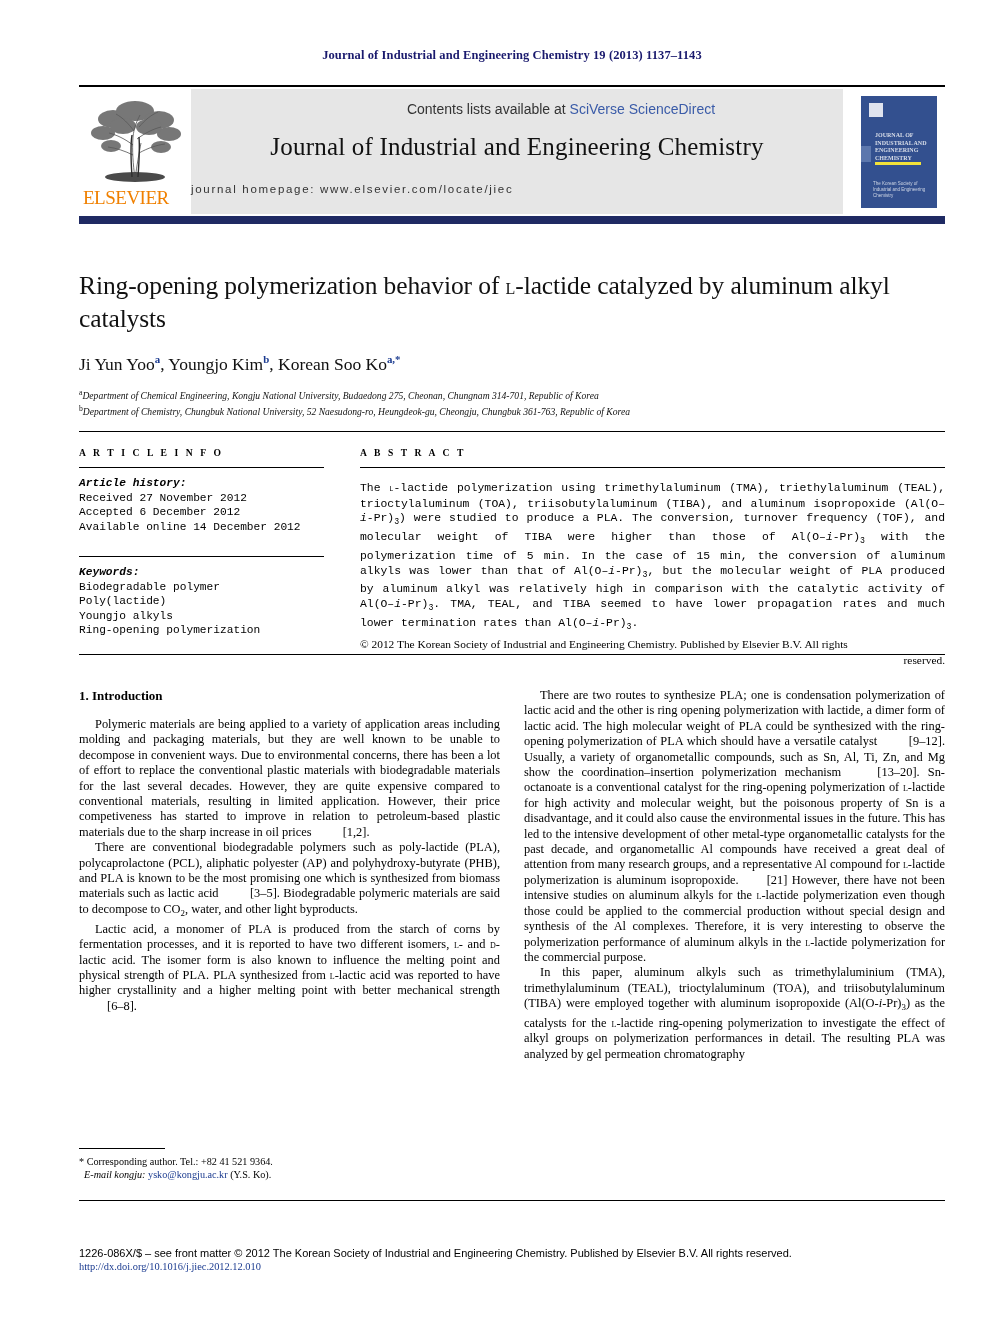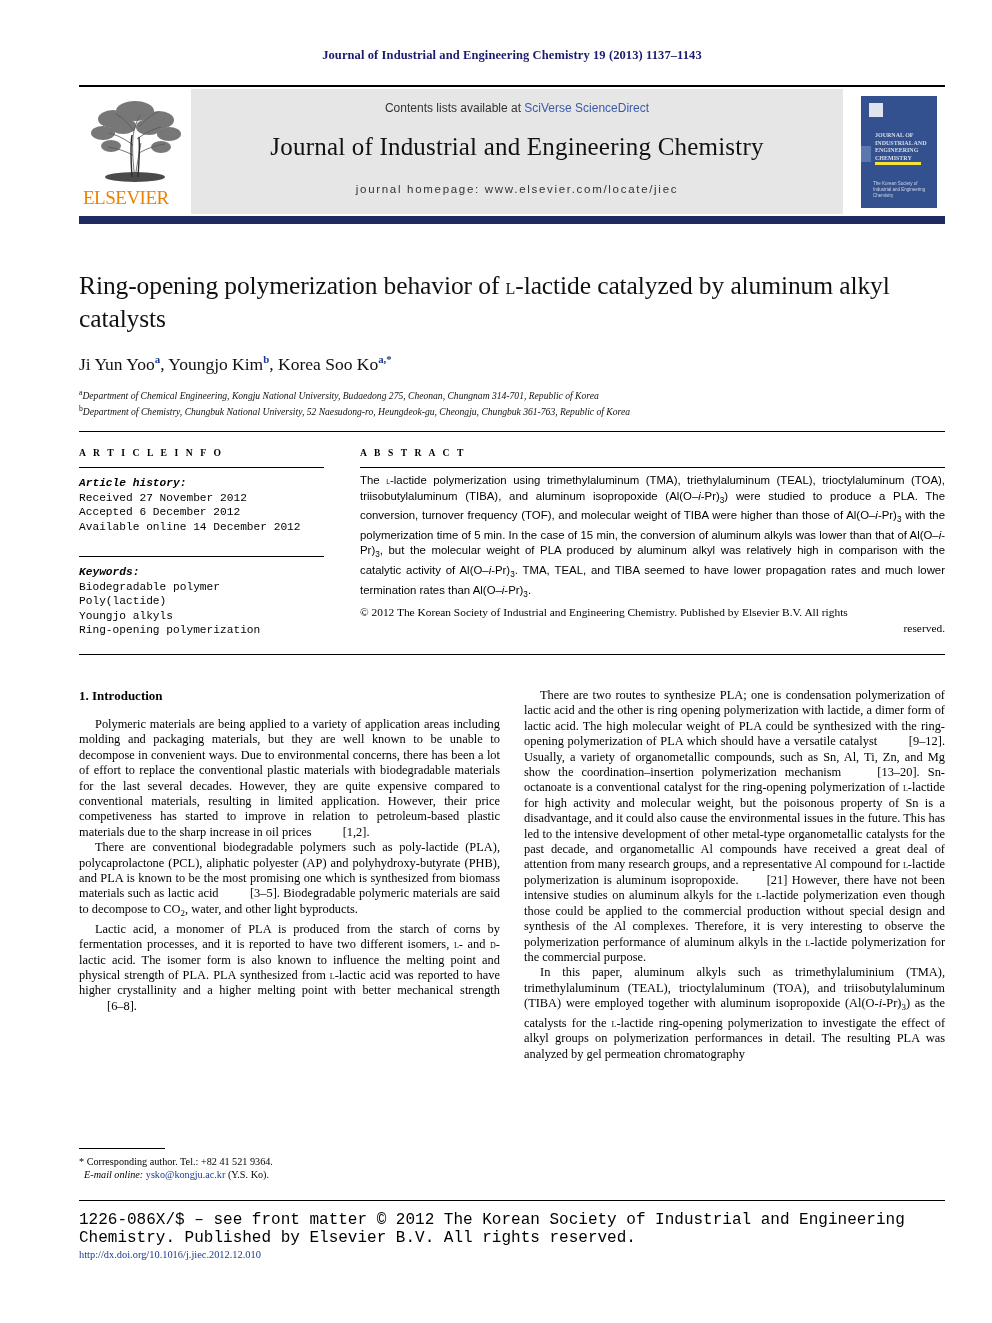--- a/index.html
+++ b/index.html
@@ -62,41 +62,41 @@
     width: 652px;
     height: 125px;
     background: #e6e6e6;
   }
   .contents-line {
     position: absolute;
     left: 112px; top: 16px;
     width: 652px;
     text-align: center;
     font-family: "Liberation Sans", sans-serif;
-    font-size: 12px;
+    font-size: 14px;
     color: #333;
+    padding-left: 44px;
   }
   .contents-line .sd {
     color: #3a5ba8;
   }
   .journal-title {
     position: absolute;
     left: 112px; top: 48px;
     width: 652px;
     text-align: center;
     font-family: "Liberation Serif", serif;
     font-size: 25px;
     color: #111;
     letter-spacing: 0.2px;
   }
   .homepage-line {
     position: absolute;
     left: 112px; top: 98px;
     width: 652px;
-    text-align: center;
     font-family: "Liberation Sans", sans-serif;
     font-size: 11.5px;
     color: #333;
     letter-spacing: 1.7px;
   }
 
   
   .elsevier-logo {
     position: absolute;
     left: 4px; top: 8px;
@@ -254,22 +254,22 @@
     font-style: italic;
     font-weight: bold;
   }
   .kw-sep {
     height: 1px;
     background: #000;
     margin-top: 22px;
     margin-bottom: 8px;
   }
   .abstract-text {
-    margin-top: 5px;
-    font-family: Liberation Sans, sans-serif;
+    margin-top: 13px;
+    font-family: Liberation Mono, monospace;
     font-size: 11.4px;
     line-height: 14.6px;
     text-align: justify;
     color: #000;
   }
   .copyright {
     margin-top: 2px;
     font-family: "Liberation Serif", serif;
     font-size: 11.4px;
     line-height: 14.6px;
@@ -349,23 +349,24 @@
     width: 866px;
   }
   .footer-rule {
     position: absolute;
     left: 0; top: -11px;
     width: 866px;
     height: 1px;
     background: #000;
   }
   .footer-line1 {
-    font-family: Liberation Mono, monospace;
-    font-size: 16px;
-    color: #000;
+    font-family: Liberation Sans, sans-serif;
+    font-size: 11px;
+    color: #000;
+    margin-top: 36px;
   }
   .footer-doi {
     font-family: "Liberation Serif", serif;
     font-size: 10.4px;
     color: #1a3a8f;
     margin-top: 2px;
   }
 </style>
 </head>
 <body>
@@ -430,21 +431,21 @@
       </div>
     </div>
 
     <div class="masthead-rule-bottom"></div>
   </div>
 
   <div class="title-block">
     <h1 class="paper-title"><span>Ring-opening polymerization behavior of </span><span class="smallcap">l</span><span>-lactide catalyzed by aluminum alkyl catalysts</span></h1>
 
     <div class="authors">
-      <span>Ji Yun Yoo</span><sup>a</sup>, <span>Youngjo Kim</span><sup>b</sup>, <span>Korea Soo Ko</span><sup>a,*</sup>
+      <span>Ji Yun Yoo</span><sup>a</sup>, <span>Youngjo Kim</span><sup>b</sup>, <span>Korean Soo Ko</span><sup>a,*</sup>
     </div>
 
     <div class="affiliations">
       <div><sup>a</sup><span>Department of Chemical Engineering, Kongju National University, Budaedong 275, Cheonan, Chungnam 314-701, Republic of Korea</span></div>
       <div><sup>b</sup><span>Department of Chemistry, Chungbuk National University, 52 Naesudong-ro, Heungdeok-gu, Cheongju, Chungbuk 361-763, Republic of Korea</span></div>
     </div>
   </div>
 
   <div class="info-rule-top"></div>
 
@@ -492,21 +493,21 @@
   <div class="body-right">
     <p class="para">There are two routes to synthesize PLA; one is condensation polymerization of lactic acid and the other is ring opening polymerization with lactide, a dimer form of lactic acid. The high molecular weight of PLA could be synthesized with the ring-opening polymerization of PLA which should have a versatile catalyst <span class="ref">[9–12]</span>. Usually, a variety of organometallic compounds, such as Sn, Al, Ti, Zn, and Mg show the coordination–insertion polymerization mechanism <span class="ref">[13–20]</span>. Sn-octanoate is a conventional catalyst for the ring-opening polymerization of <span class="smallcap">l</span>-lactide for high activity and molecular weight, but the poisonous property of Sn is a disadvantage, and it could also cause the environmental issues in the future. This has led to the intensive development of other metal-type organometallic catalysts for the past decade, and organometallic Al compounds have received a great deal of attention from many research groups, and a representative Al compound for <span class="smallcap">l</span>-lactide polymerization is aluminum isopropoxide.<span class="ref">[21]</span> However, there have not been intensive studies on aluminum alkyls for the <span class="smallcap">l</span>-lactide polymerization even though those could be applied to the commercial production without special design and synthesis of the Al complexes. Therefore, it is very interesting to observe the polymerization performance of aluminum alkyls in the <span class="smallcap">l</span>-lactide polymerization for the commercial purpose.</p>
 
     <p class="para">In this paper, aluminum alkyls such as trimethylaluminium (TMA), trimethylaluminum (TEAL), trioctylaluminum (TOA), and triisobutylaluminum (TIBA) were employed together with aluminum isopropoxide (Al(O-<i>i</i>-Pr)<sub>3</sub>) as the catalysts for the <span class="smallcap">l</span>-lactide ring-opening polymerization to investigate the effect of alkyl groups on polymerization performances in detail. The resulting PLA was analyzed by gel permeation chromatography</p>
   </div>
 
   <div class="footnote">
     <div class="footnote-rule"></div>
     <div class="footnote-text">* Corresponding author. Tel.: +82 41 521 9364.</div>
     <div class="footnote-text">
-      &nbsp;&nbsp;<span class="em-label">E-mail online:</span>
+      &nbsp;&nbsp;<span class="em-label">E-mail kongju:</span>
       <span class="mail">ysko@kongju.ac.kr</span>
       <span>(Y.S. Ko).</span>
     </div>
   </div>
 
   <div class="page-footer">
     <div class="footer-rule"></div>
     <div class="footer-line1">1226-086X/$ – see front matter © 2012 The Korean Society of Industrial and Engineering Chemistry. Published by Elsevier B.V. All rights reserved.</div>
     <div class="footer-doi">http://dx.doi.org/10.1016/j.jiec.2012.12.010</div>
   </div>

